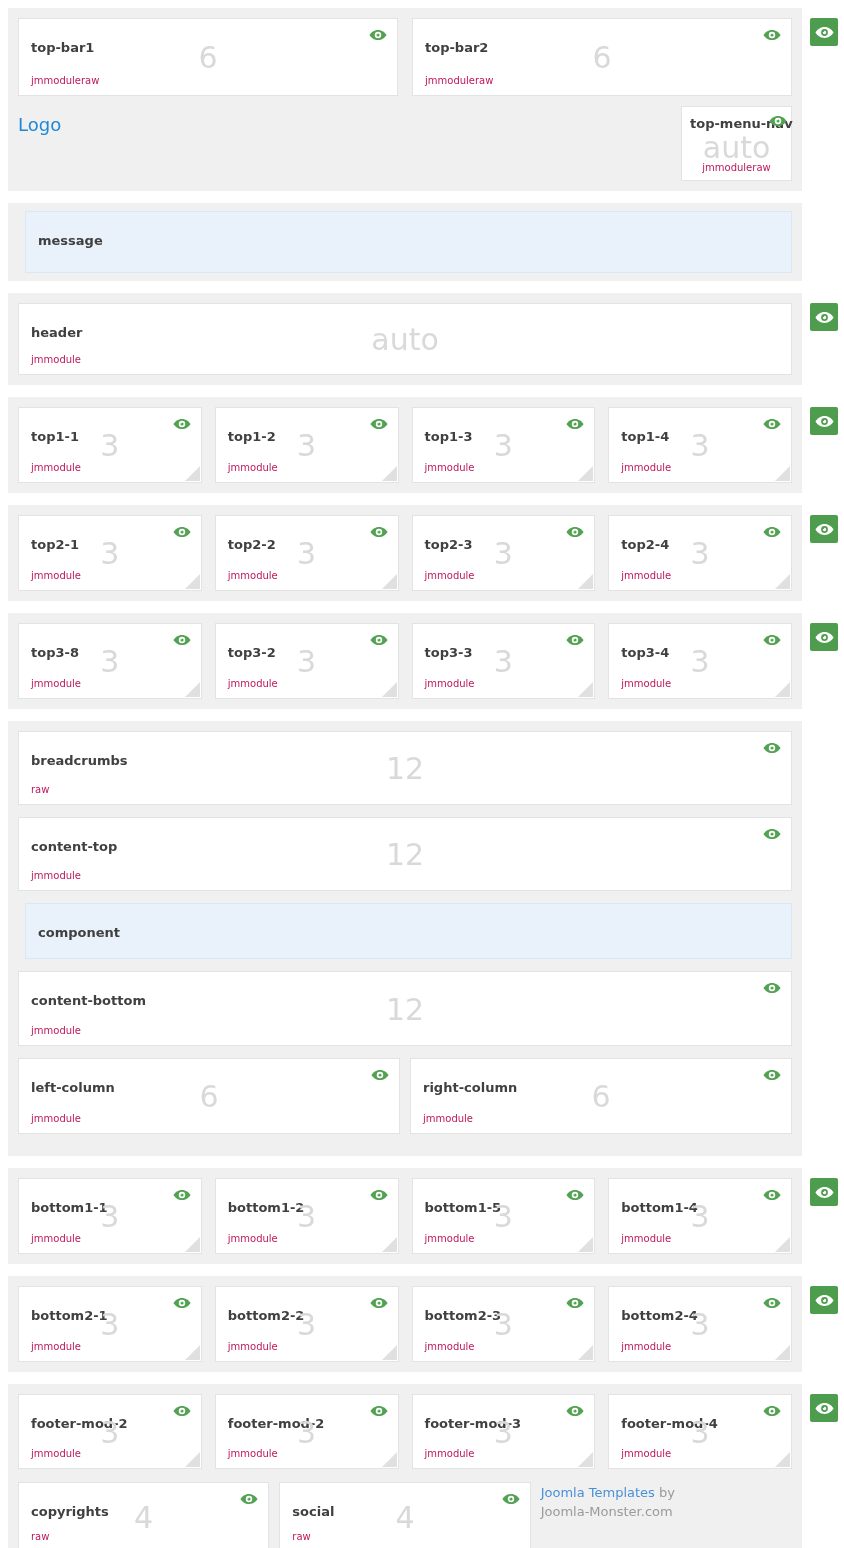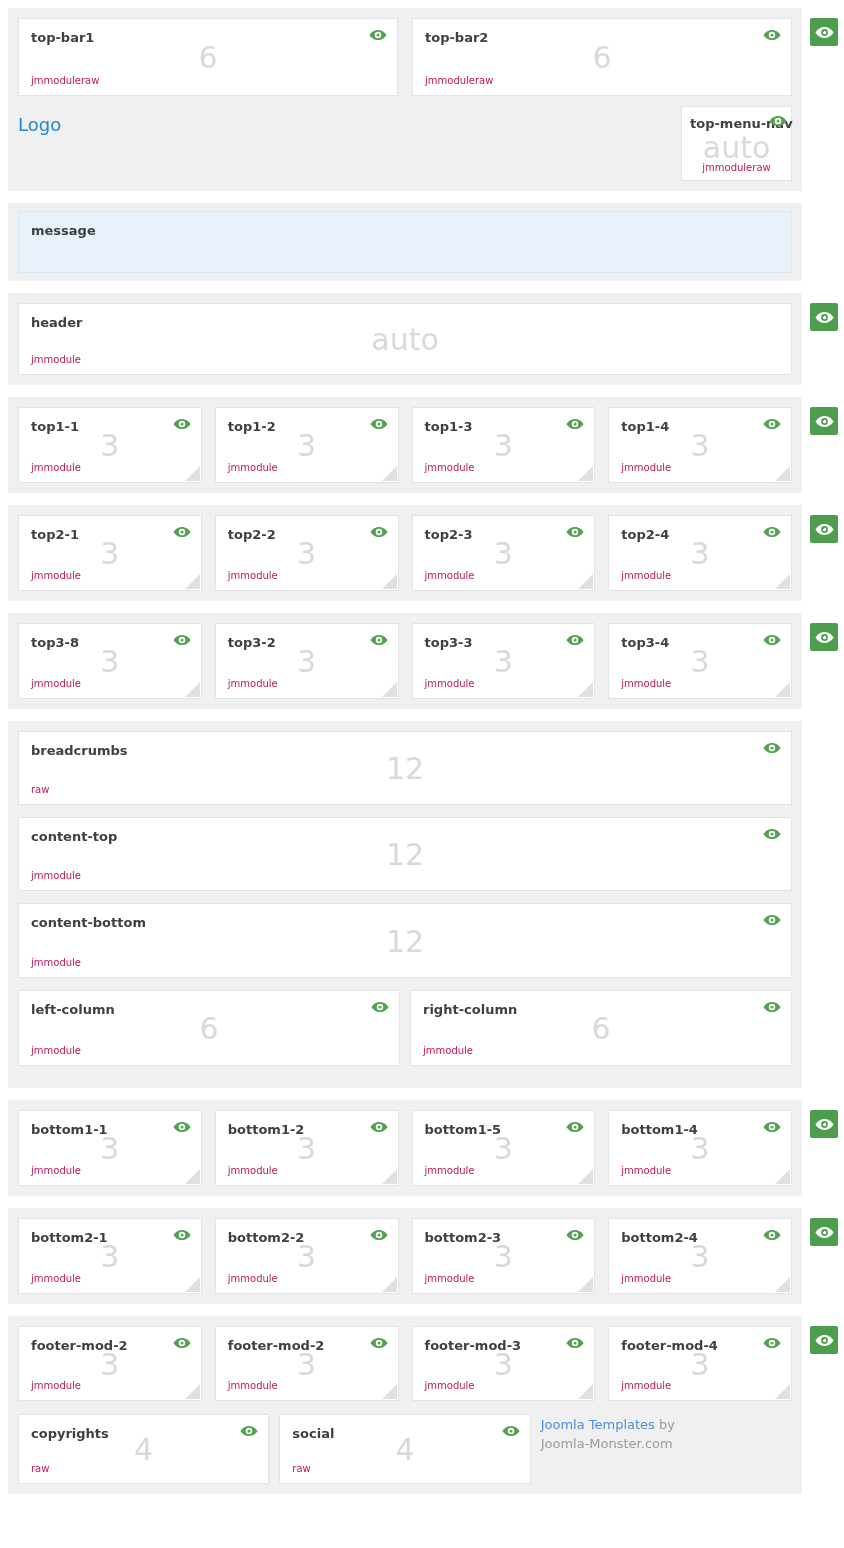--- a/index.html
+++ b/index.html
@@ -3,24 +3,24 @@
 <meta charset="utf-8">
 <style>
   html,body{margin:0;padding:0;background:#fff;}
   body{width:844px;font-family:"DejaVu Sans","Liberation Sans",sans-serif;padding-top:8px;}
   .sec{position:relative;background:#f0f0f0;width:794px;margin:0 0 12px 8px;padding:10px;box-sizing:border-box;}
   .g2{display:grid;grid-template-columns:1fr 1fr;gap:14px;}
   .g2c{display:grid;grid-template-columns:1fr 1fr;gap:10px;}
   .g4{display:grid;grid-template-columns:repeat(4,1fr);gap:13px;}
   .g3{display:grid;grid-template-columns:1fr 1fr 1fr;gap:10px;margin-top:13px;}
   .box{position:relative;background:#fff;border:1px solid #e3e3e3;box-sizing:border-box;}
-  .blue{background:#e9f2fb;border-color:#d9e8f7;}
+  .blue{background:#e9f2fb;border-color:#d9e8f7;margin-left:7px;}
   .h78{height:78px}.h76{height:76px}.h75{height:75px}.h74{height:74px}
   .h72{height:72px}.h70{height:70px}.h62{height:62px}.h56{height:56px}
-  .bt{position:absolute;top:11px;left:12px;font-size:13px;font-weight:600;color:#404040;white-space:nowrap;}
+  .bt{position:absolute;top:21px;left:12px;font-size:13px;font-weight:600;color:#404040;white-space:nowrap;}
   .bs{position:absolute;top:50%;left:50%;transform:translate(-50%,-50%);font-size:30px;color:#d9d9d9;}
   .bl{position:absolute;bottom:9px;left:12px;font-size:10px;color:#be185d;}
   .eye{position:absolute;top:10px;right:10px;width:18px;height:12px;color:#53a253;--iris:#ffffff;cursor:pointer;}
   .rh{position:absolute;right:1px;bottom:1px;width:0;height:0;border-style:solid;border-width:0 0 15px 15px;border-color:transparent transparent #e0e0e0 transparent;cursor:nwse-resize;}
   .stack .box{margin-bottom:12px;text-align:center;}
   .stack .box:last-child{margin-bottom:0;}
   .logo-row{display:flex;justify-content:space-between;align-items:flex-start;margin-top:10px;}
   .logo{font-size:18px;color:#2089d5;margin-top:8px;cursor:default;}
   .menu-box{width:111px;}
   .menu-box .bt{top:9px;left:8px;font-size:13px;}
@@ -251,20 +251,23 @@
       <span class="bl">raw</span>
     </div>
   <div class="box h74">
       <span class="bt">content-top</span>
       <svg class="eye">
         <use href="#eyeshape"></use>
       </svg>
       <span class="bs">12</span>
       <span class="bl">jmmodule</span>
     </div>
+  <div class="box blue h56">
+      <span class="bt">component</span>
+    </div>
   <div class="box h75">
       <span class="bt">content-bottom</span>
       <svg class="eye">
         <use href="#eyeshape"></use>
       </svg>
       <span class="bs">12</span>
       <span class="bl">jmmodule</span>
     </div>
   <div class="g2c mb0">
     <div class="box h76">

